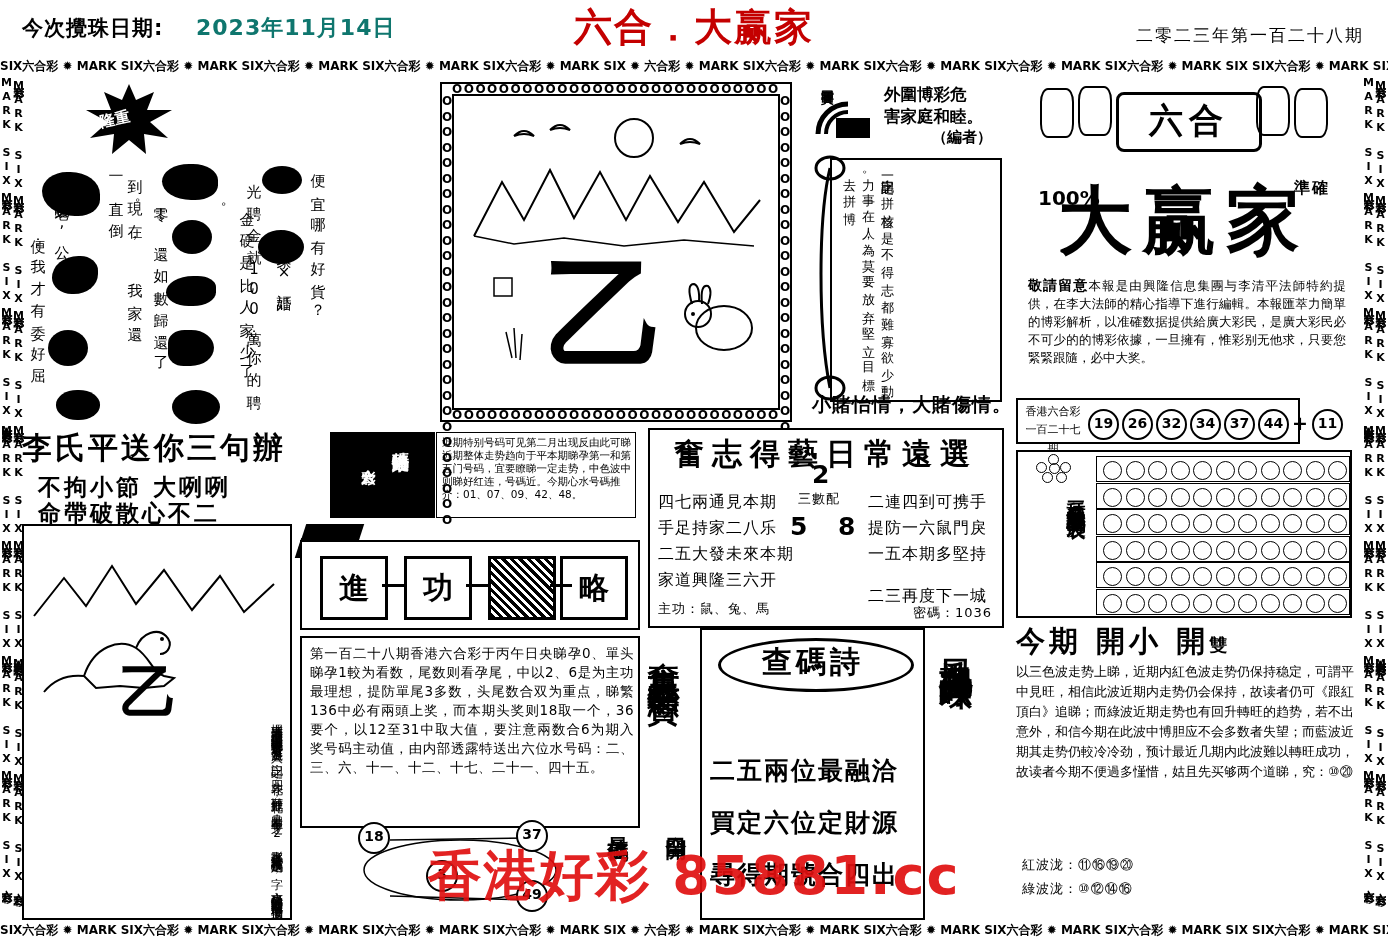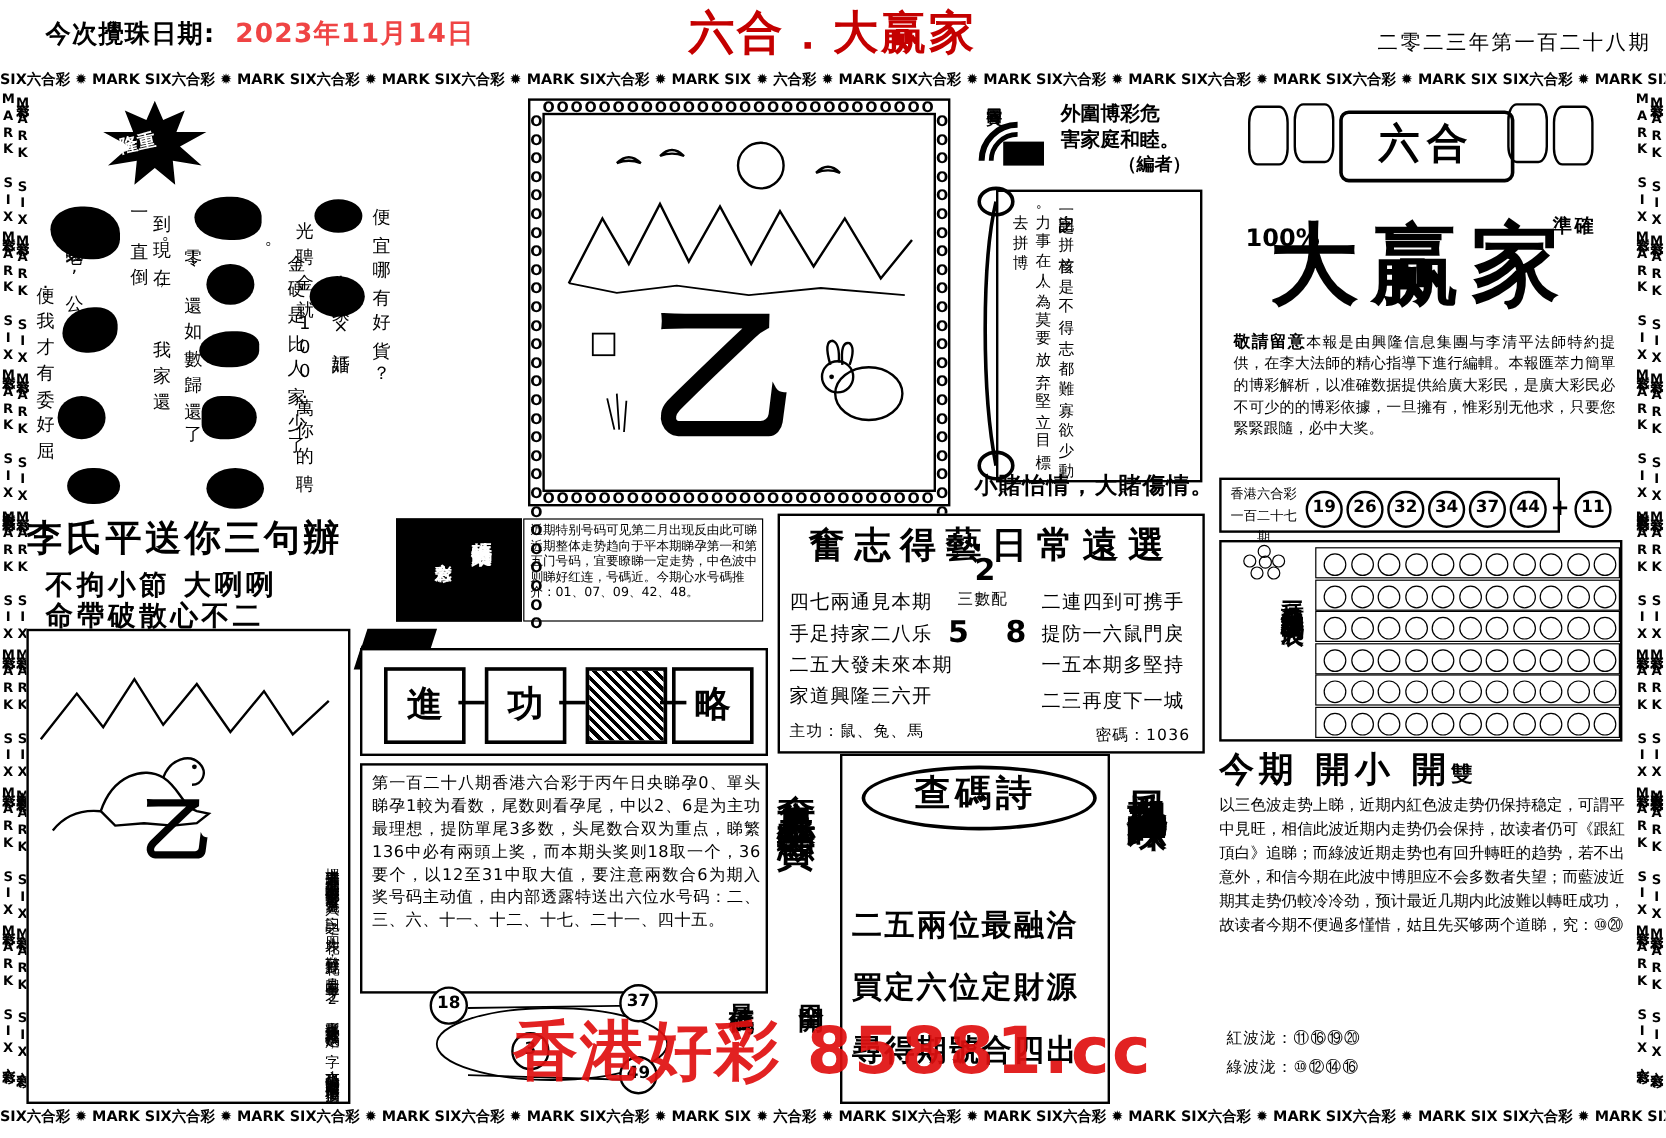--- a/index.html
+++ b/index.html
@@ -8,24 +8,24 @@
     background:#fff;
     font-family:"DejaVu Sans","Liberation Sans",sans-serif;
     color:#000;
     overflow:hidden;
     position:relative;
   }
   .page{position:absolute;left:0;top:0;width:1388px;height:948px;}
 
   
   .hdr{position:absolute;left:0;top:0;width:1388px;height:52px;}
-  .hdr-date-label{position:absolute;left:22px;top:14px;font-size:21px;font-weight:bold;letter-spacing:1px;margin-left:16px;}
-  .hdr-date-value{position:absolute;left:196px;top:13px;font-size:22px;font-weight:bold;color:#ef4444;letter-spacing:1px;}
+  .hdr-date-label{position:absolute;left:22px;top:14px;font-size:21px;font-weight:bold;letter-spacing:1px;}
+  .hdr-date-value{position:absolute;left:196px;top:13px;font-size:22px;font-weight:bold;color:#0f766e;letter-spacing:1px;}
   .hdr-title{position:absolute;left:0;top:2px;width:1388px;text-align:center;font-size:38px;font-weight:bold;color:#c40000;letter-spacing:2px;font-family:"DejaVu Sans",sans-serif;}
-  .hdr-issue{position:absolute;right:12px;top:24px;font-size:17px;letter-spacing:2px;}
+  .hdr-issue{position:absolute;right:24px;top:24px;font-size:17px;letter-spacing:2px;}
 
   
   .strip{position:absolute;left:0;width:1388px;height:20px;background:#fff;overflow:hidden;
     font-size:12px;font-weight:bold;letter-spacing:0px;white-space:nowrap;line-height:20px;}
   .strip-top{top:56px;}
   .strip-bottom{top:920px;}
   .strip span.fl{display:inline-block;}
 
   .vstrip{position:absolute;top:76px;width:22px;height:842px;overflow:hidden;font-size:11px;font-weight:bold;line-height:12px;
     writing-mode:vertical-rl;text-orientation:upright;letter-spacing:1px;}
@@ -440,21 +440,21 @@
     <div class="poem-num" style="left:188px;top:82px;">8</div>
 
     <div class="poemline" style="left:8px;top:62px;">四七兩通見本期</div>
     <div class="poemline" style="left:8px;top:88px;">手足持家二八乐</div>
     <div class="poemline" style="left:8px;top:114px;">二五大發未來本期</div>
     <div class="poemline" style="left:8px;top:140px;">家道興隆三六开</div>
 
     <div class="poemline" style="left:218px;top:62px;">二連四到可携手</div>
     <div class="poemline" style="left:218px;top:88px;">提防一六鼠門戾</div>
     <div class="poemline" style="left:218px;top:114px;">一五本期多堅持</div>
-    <div class="poemline" style="left:218px;top:144px;">二三再度下一城</div>
+    <div class="poemline" style="left:218px;top:156px;">二三再度下一城</div>
 
     <div class="poem-sm" style="left:8px;top:170px;">主功：鼠、兔、馬</div>
     <div class="mima">密碼：1036</div>
   </div>
 
   <div class="fenzhi vtext">奮志果然顯貴</div>
 
   <div class="box chama">
     <div class="chama-oval"></div>
     <div class="chama-ttl">查碼詩</div>

